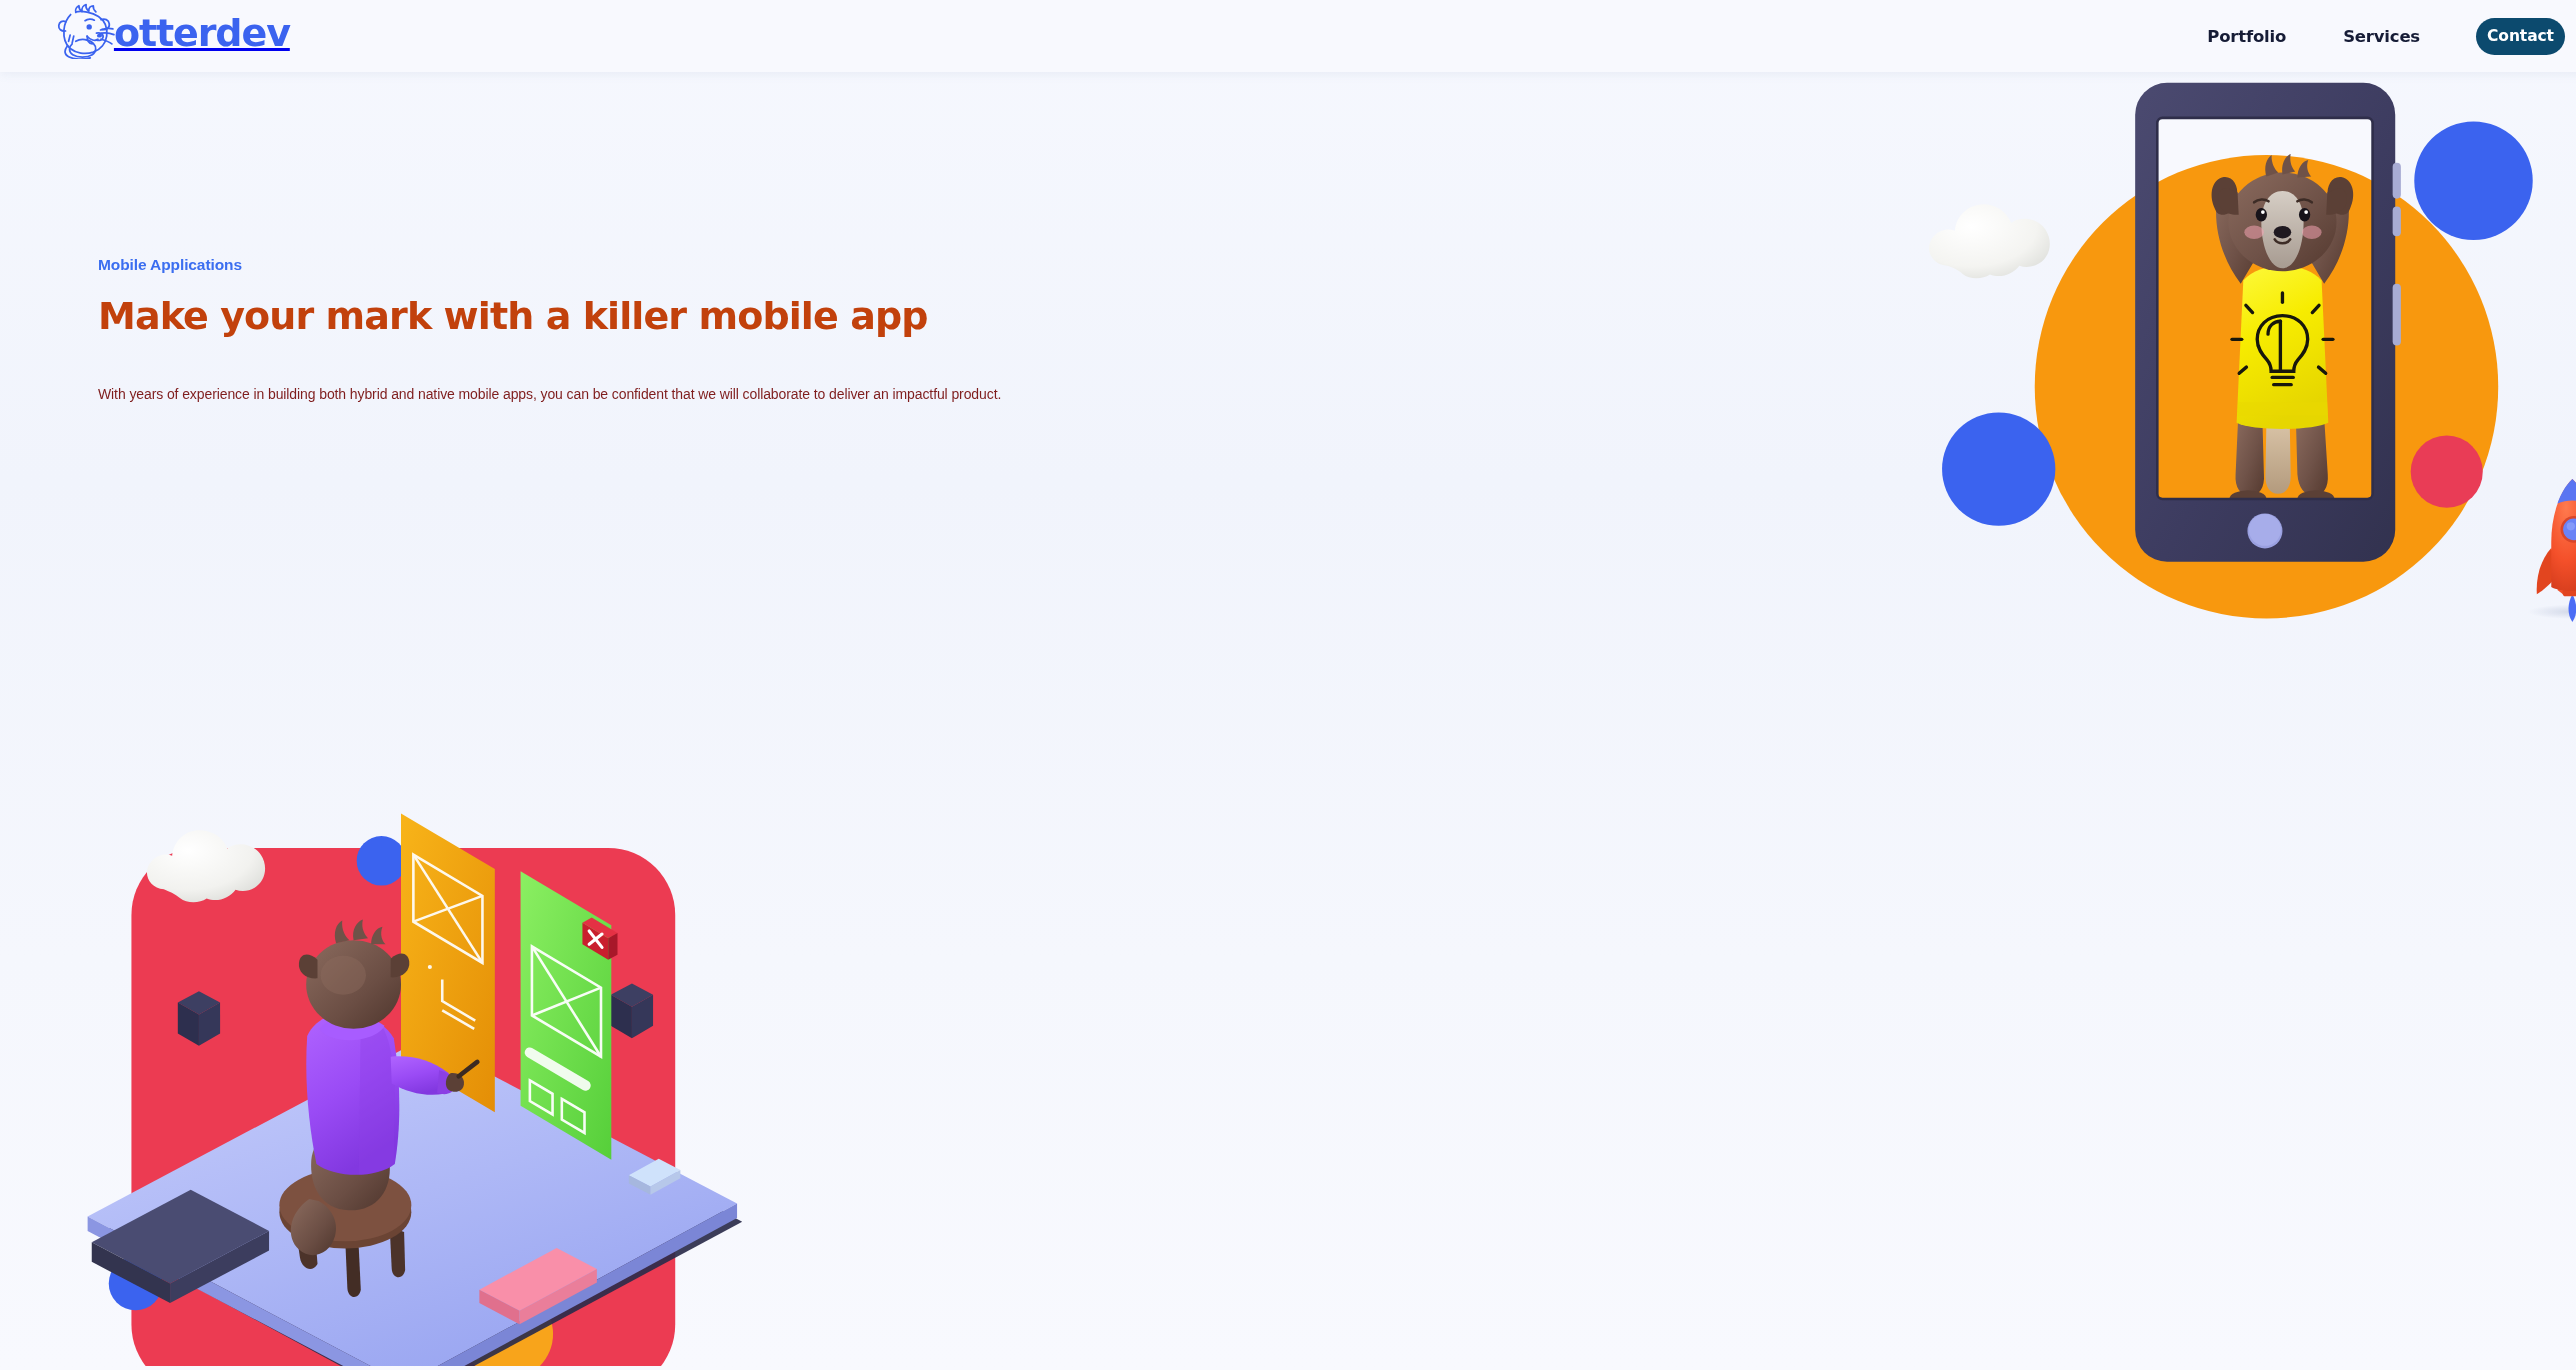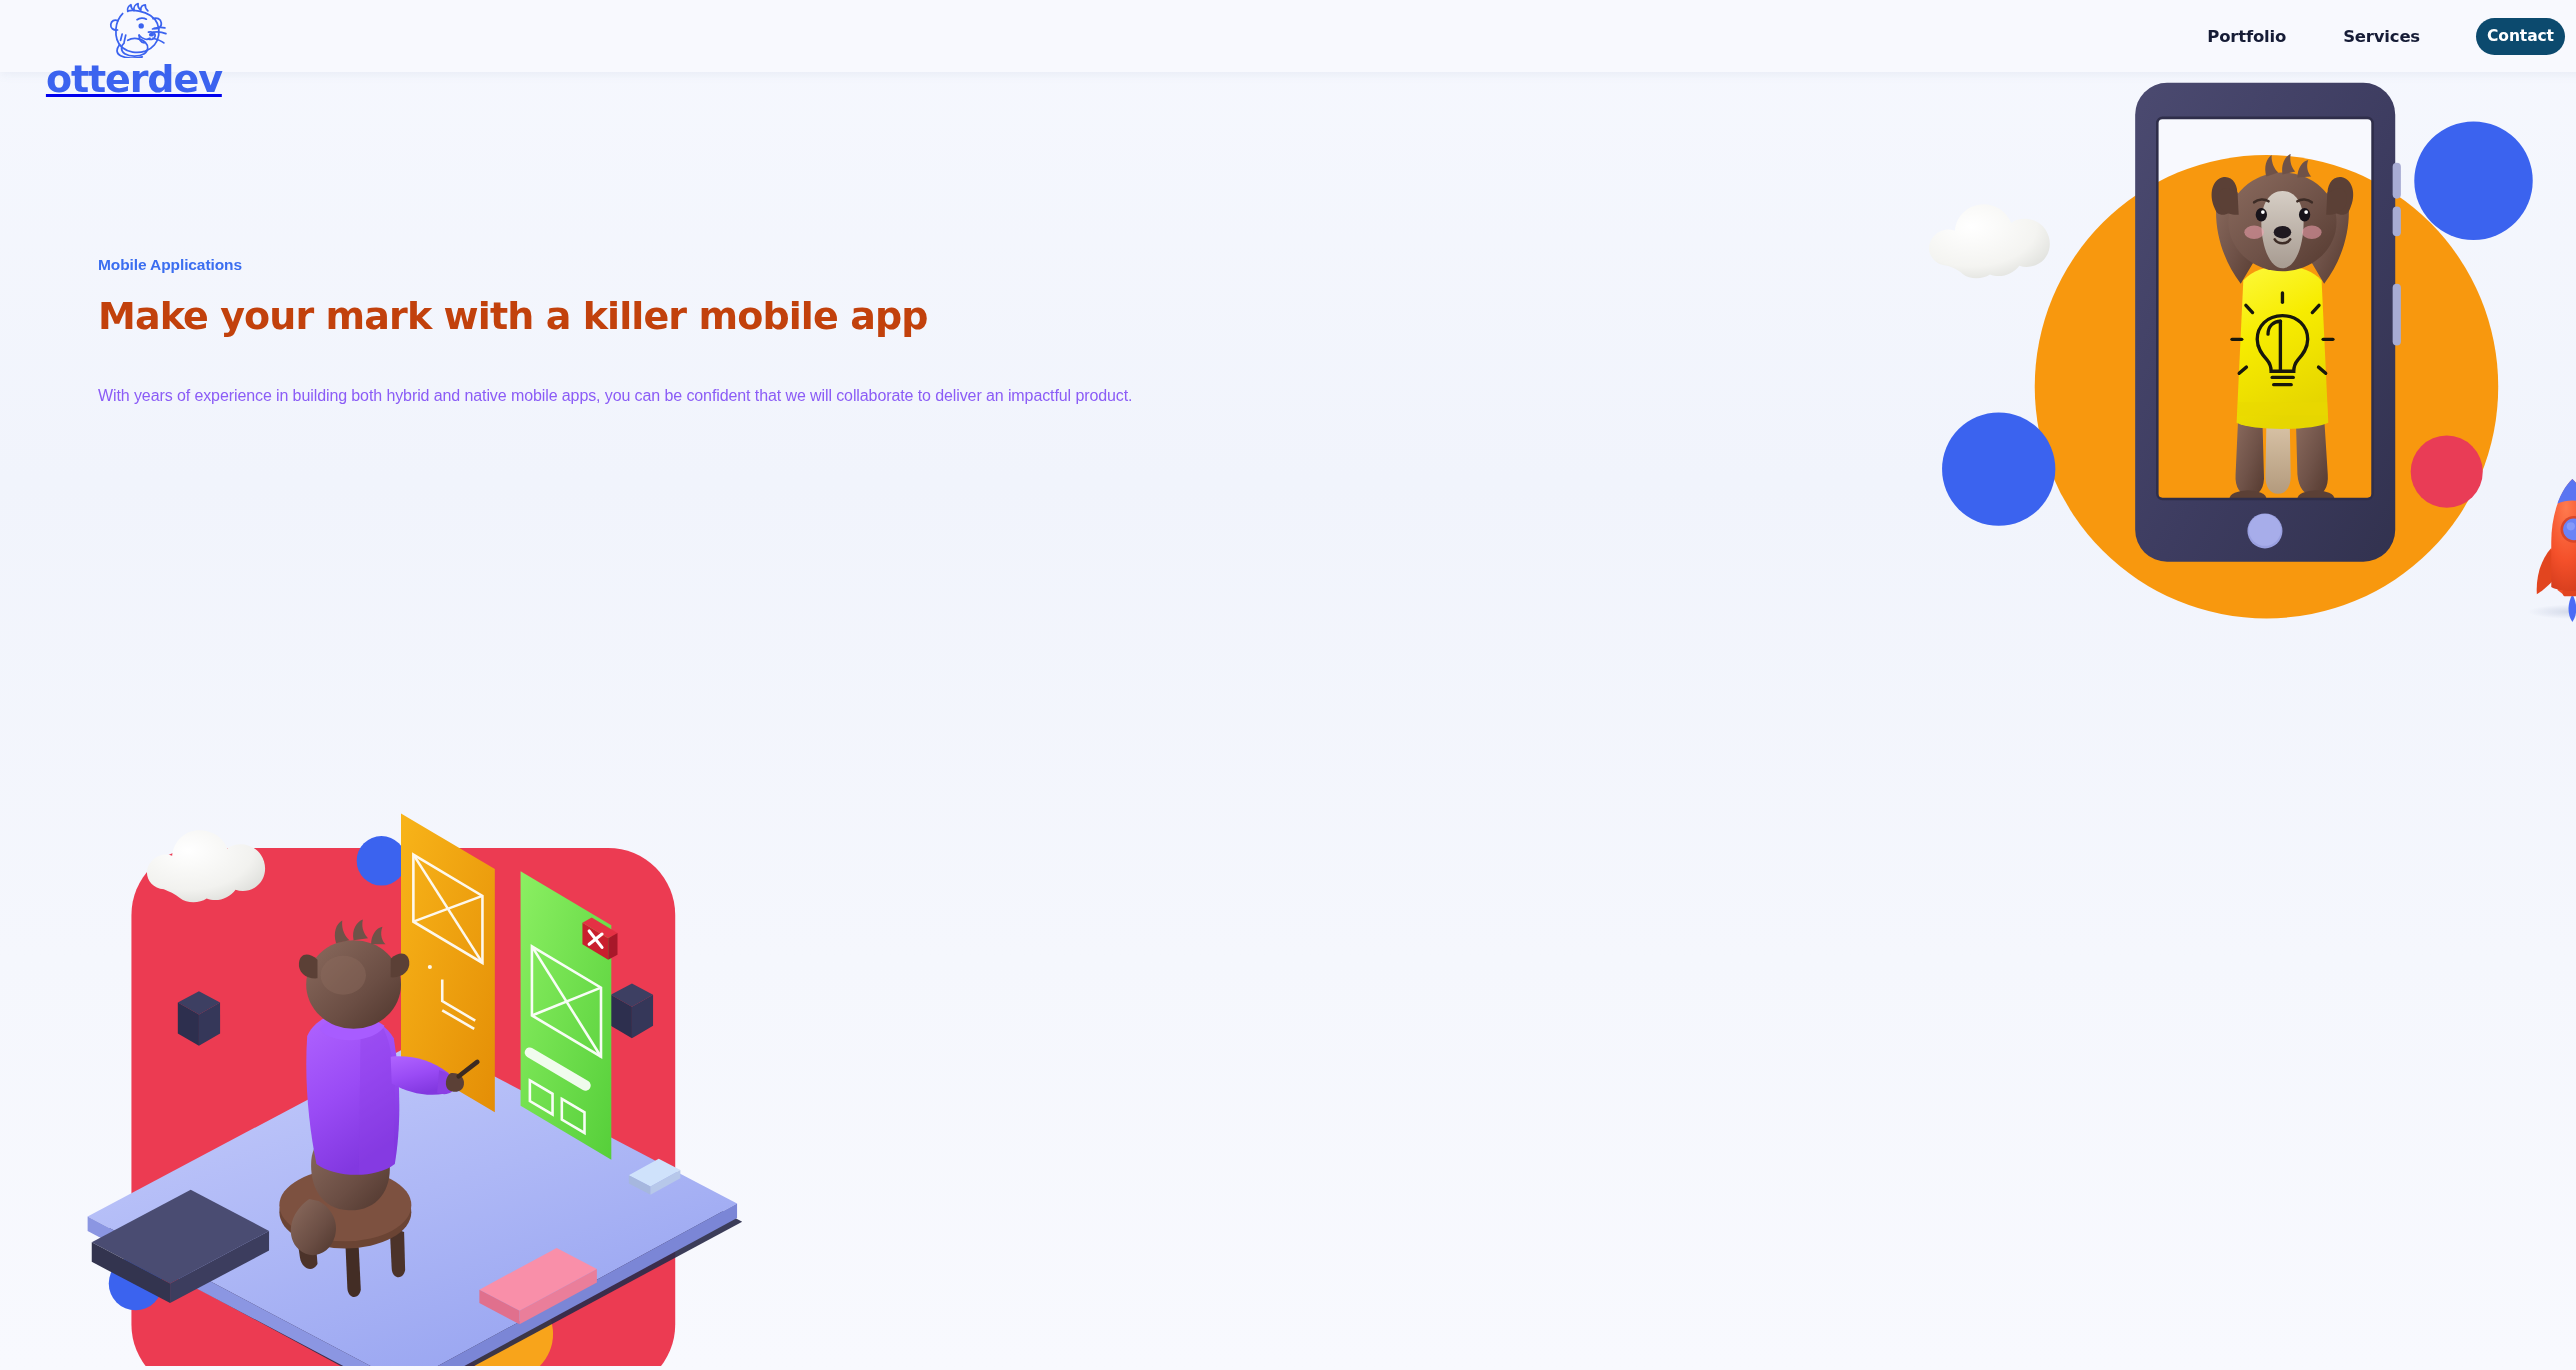--- a/index.html
+++ b/index.html
@@ -30,21 +30,20 @@
   }
 
   .logo {
     position: absolute;
     left: 49px;
     top: 2.1px;
     display: flex;
     align-items: center;
     height: 58px;
     cursor: pointer;
-    flex-direction: column;
   }
   .logo-mark { width: 68px; height: 56px; display: block; }
   .logo-word {
     font-family: "DejaVu Sans", sans-serif;
     font-size: 38px;
     font-weight: 700;
     color: #3b63ef;
     letter-spacing: -1.1px;
     margin-left: -3.1px;
     line-height: 1;
@@ -109,23 +108,23 @@
     font-size: 38px;
     font-weight: 700;
     color: #c2410c;
     letter-spacing: -0.9px;
     line-height: 1.1;
     margin: 0 0 47px 0;
     white-space: nowrap;
   }
   .body-copy {
     font-family: "Liberation Sans", sans-serif;
-    font-size: 16px;
+    font-size: 14px;
     font-weight: 400;
-    color: #8b5cf6;
+    color: #7f1d1d;
     line-height: 1.5;
     letter-spacing: -0.1px;
     white-space: nowrap;
   }
 
   
   .art { position: absolute; }
 </style>
 </head>
 <body>

